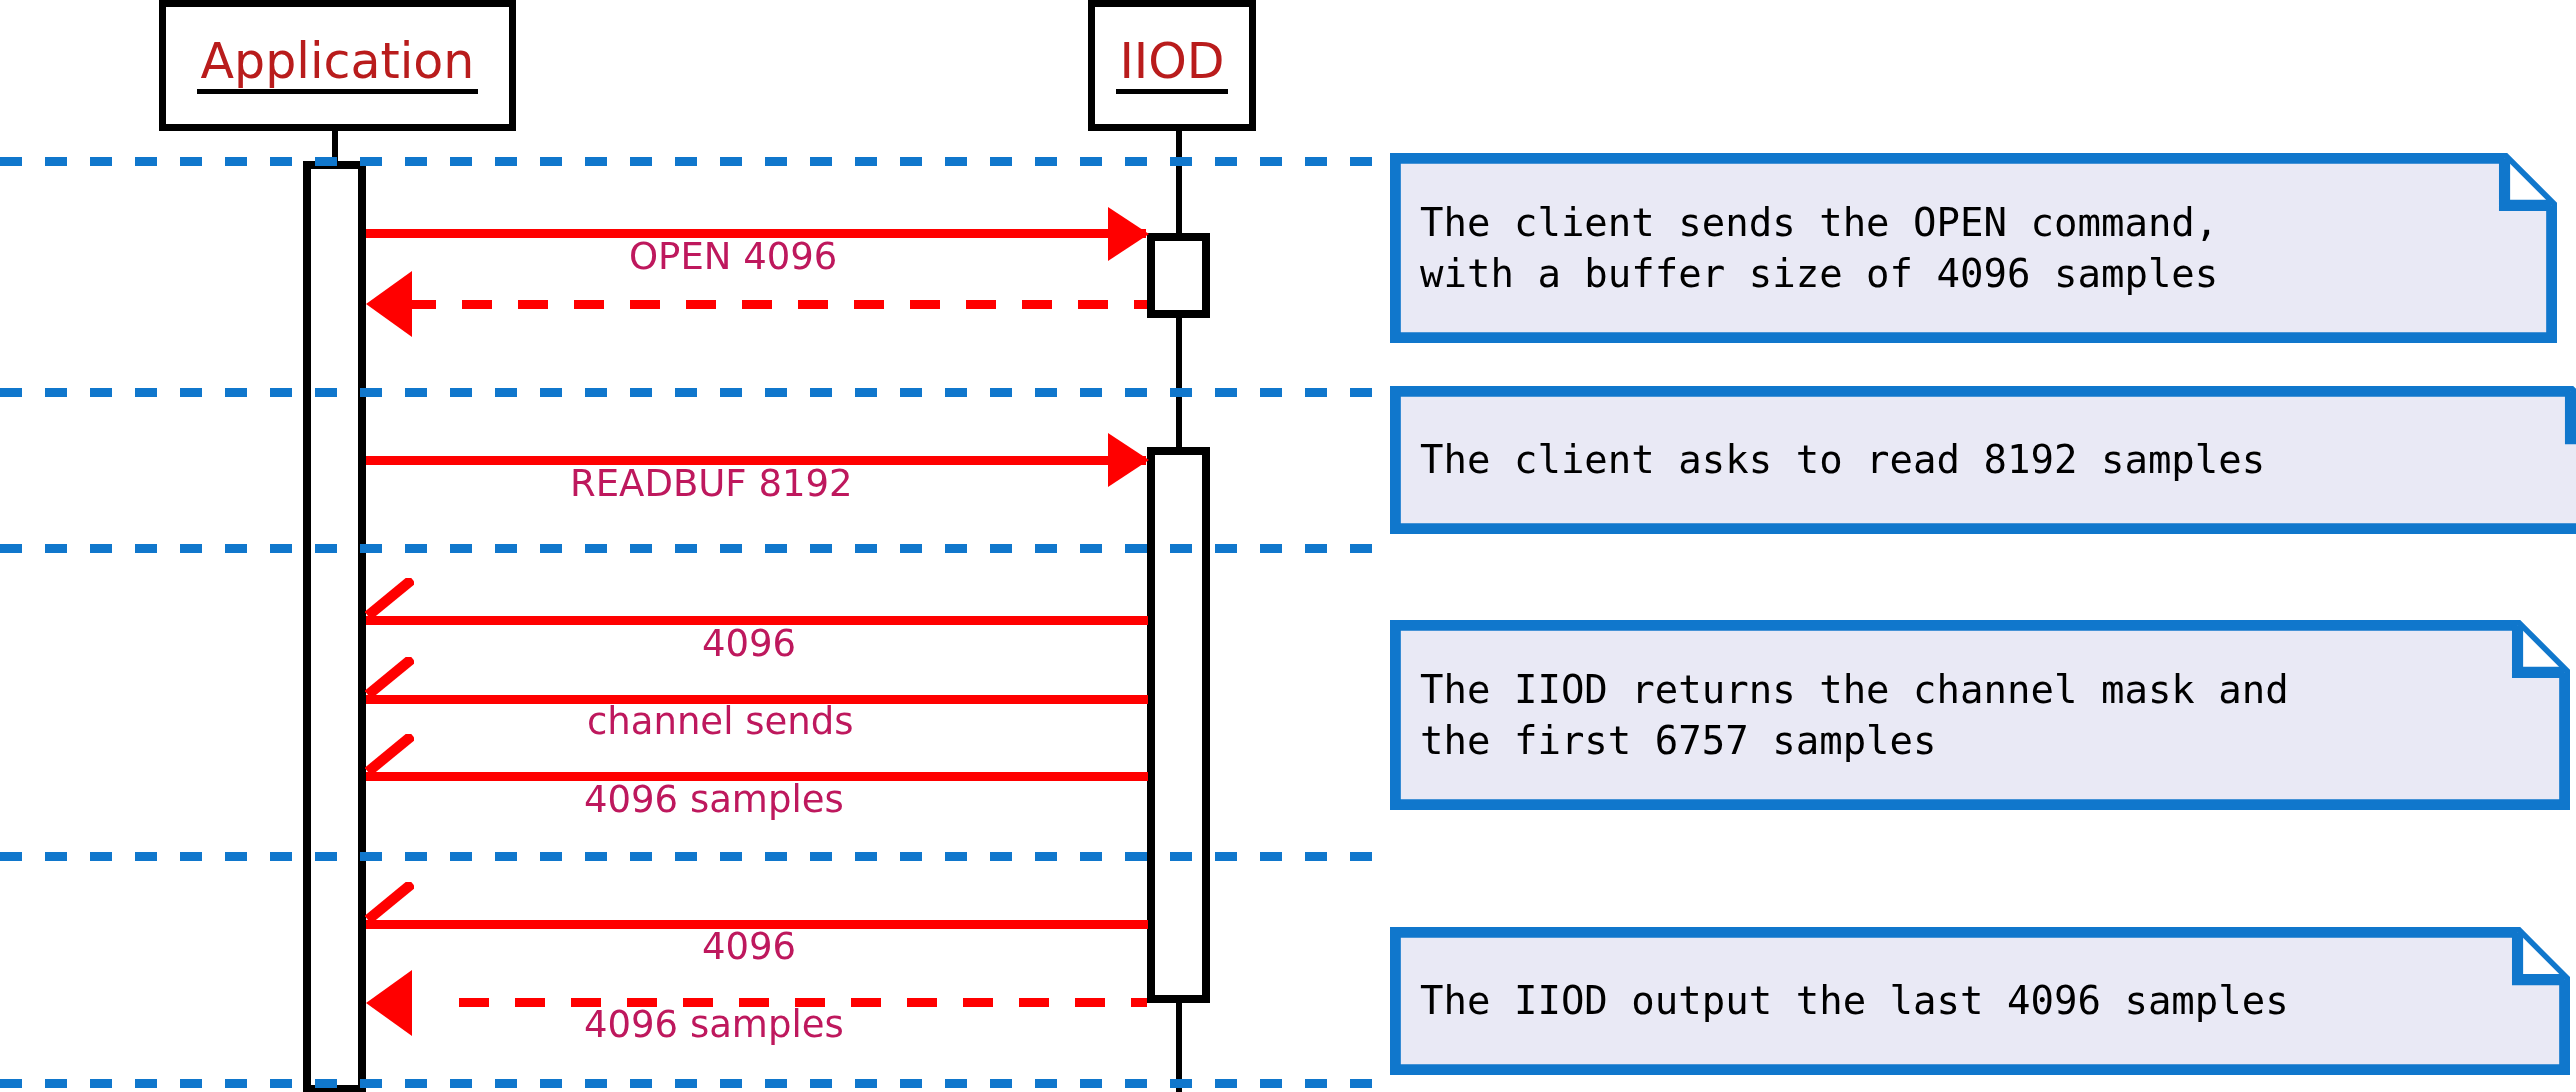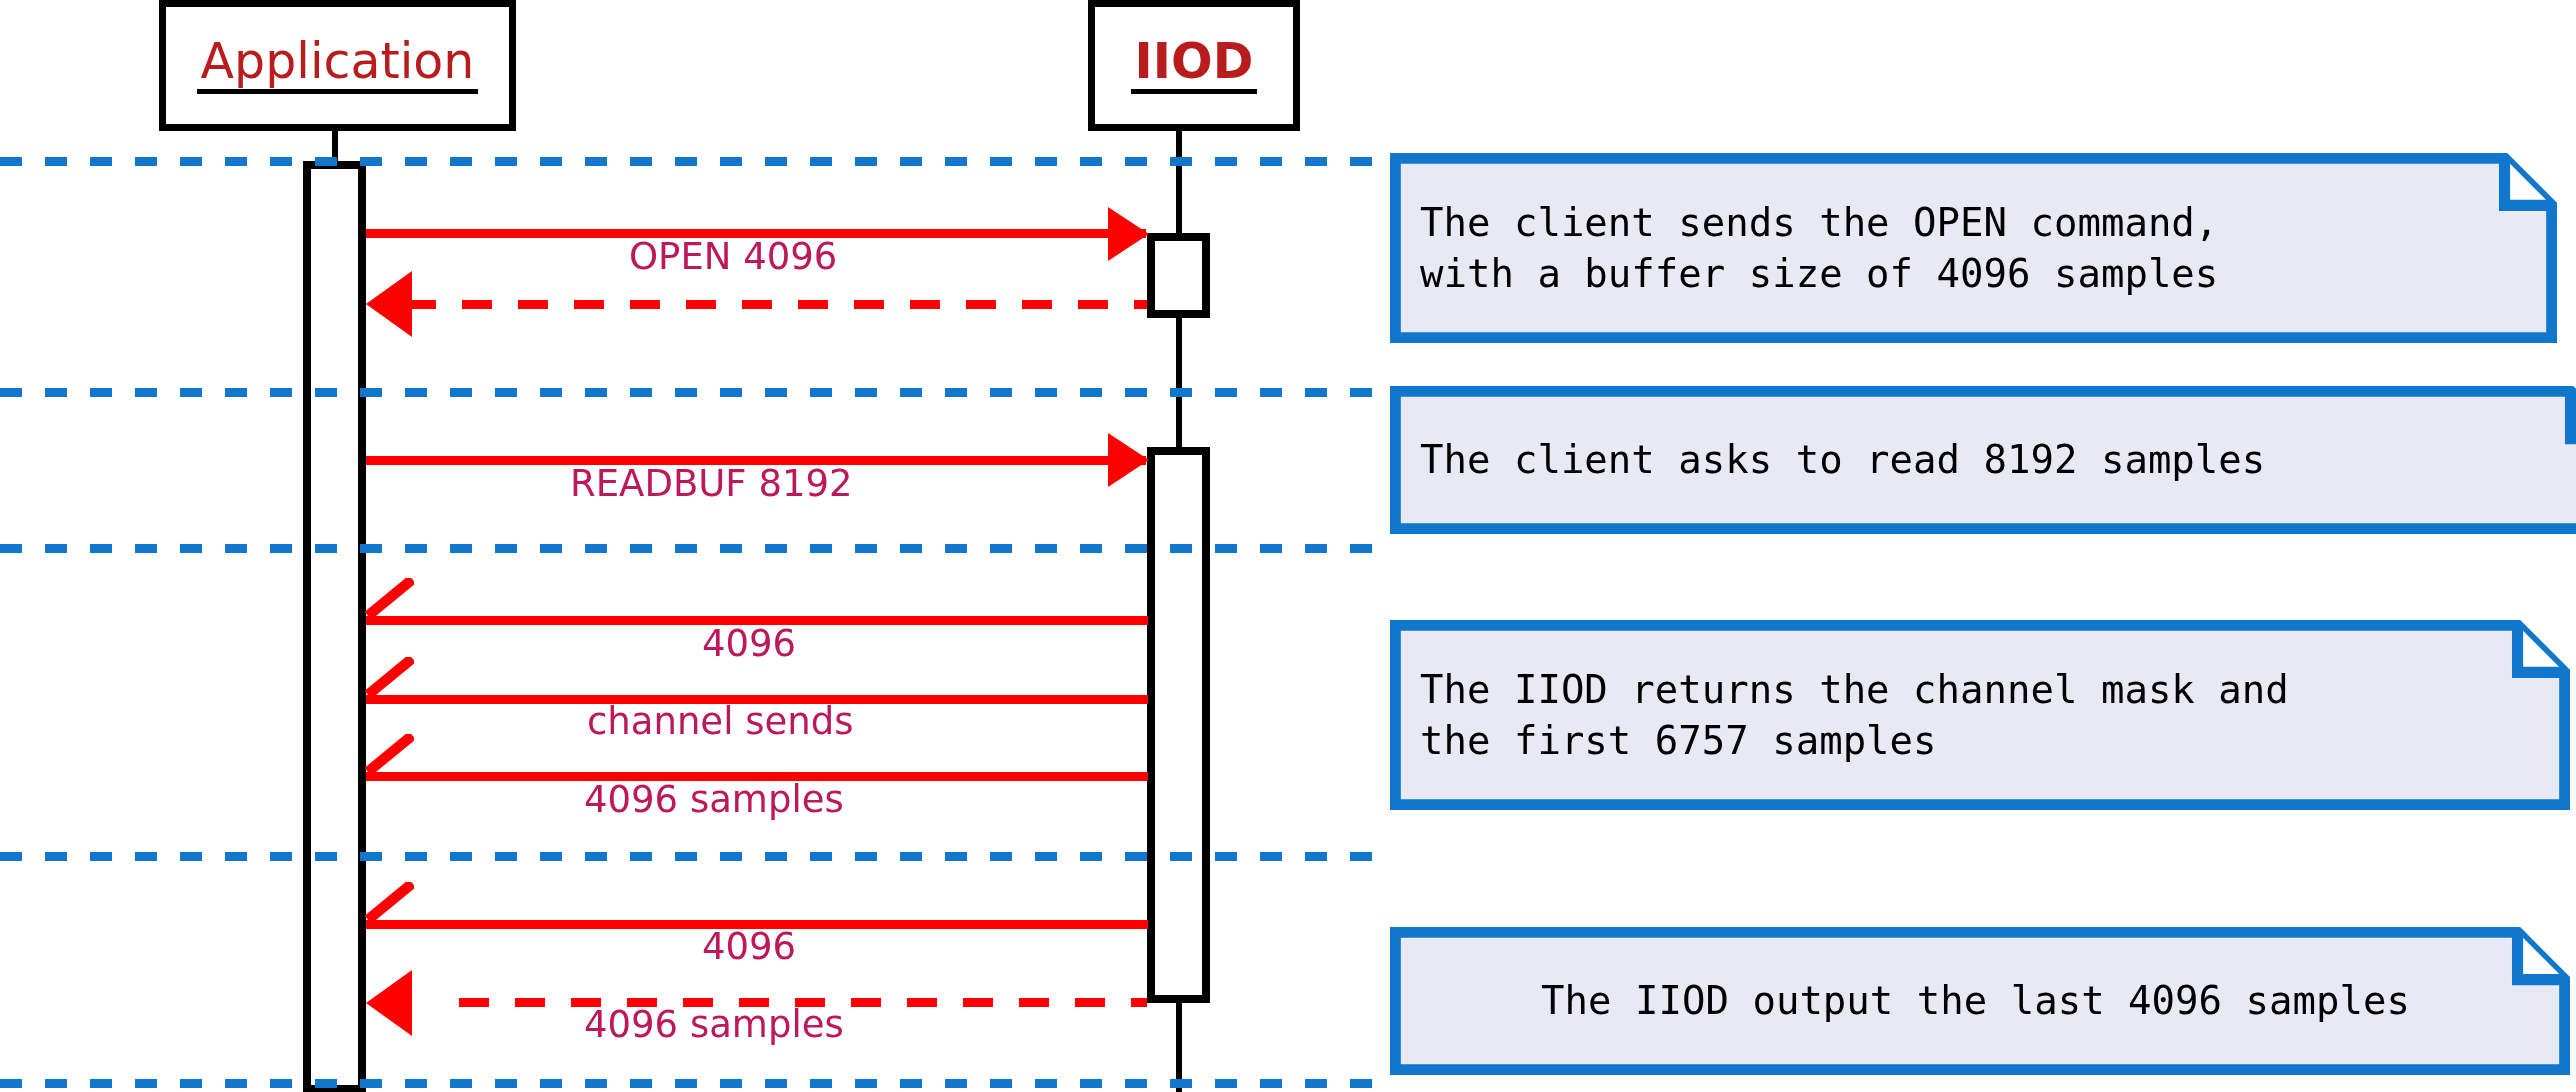--- a/index.html
+++ b/index.html
@@ -57,21 +57,21 @@
 </style>
 </head>
 <body>
 
 <div id="canvas">
 
   <div class="participant" style="left:159px;top:0px;width:357px;height:131px;">
     <span class="pname">Application</span>
   </div>
 
-  <div class="participant" style="left:1088px;top:0px;width:212px;height:131px;font-weight:bold;">
+  <div class="participant" style="left:1088px;top:0px;width:168px;height:131px;">
     <span class="pname">IIOD</span>
   </div>
 
   <div class="lifeline" style="left:332px;top:131px;height:33px;"></div>
 
   <div class="lifeline" style="left:1176px;top:131px;height:105px;"></div>
   <div class="lifeline" style="left:1176px;top:315px;height:134px;"></div>
   <div class="lifeline dashed" style="left:1176px;top:319px;height:128px;"></div>
   <div class="lifeline" style="left:1176px;top:1001px;height:92px;"></div>
   <div class="lifeline dashed" style="left:1176px;top:1023px;height:70px;"></div>
@@ -146,21 +146,21 @@
 
   <div class="note" style="left:1390px;top:620px;width:1180px;height:190px;">
     <svg class="note-body" viewBox="0 0 1800 290" preserveAspectRatio="none">
       <path d="M 8 8 L 1720 8 L 1792 80 L 1792 282 L 8 282 Z" fill="#e9e9f5" stroke="#1077cc" stroke-width="17"></path>
       <path d="M 1720 8 L 1720 80 L 1792 80" fill="#ffffff" stroke="#1077cc" stroke-width="17"></path>
     </svg>
     <div class="note-text">The IIOD returns the channel mask and
 the first 6757 samples</div>
   </div>
 
-  <div class="note" style="left:1390px;top:927px;width:1180px;height:148px;text-align:center;">
+  <div class="note" style="left:1390px;top:927px;width:1180px;height:148px;">
     <svg class="note-body" viewBox="0 0 1800 225" preserveAspectRatio="none">
       <path d="M 8 8 L 1720 8 L 1792 80 L 1792 217 L 8 217 Z" fill="#e9e9f5" stroke="#1077cc" stroke-width="17"></path>
       <path d="M 1720 8 L 1720 80 L 1792 80" fill="#ffffff" stroke="#1077cc" stroke-width="17"></path>
     </svg>
     <div class="note-text">The IIOD output the last 4096 samples</div>
   </div>
 
 </div>
 
 

